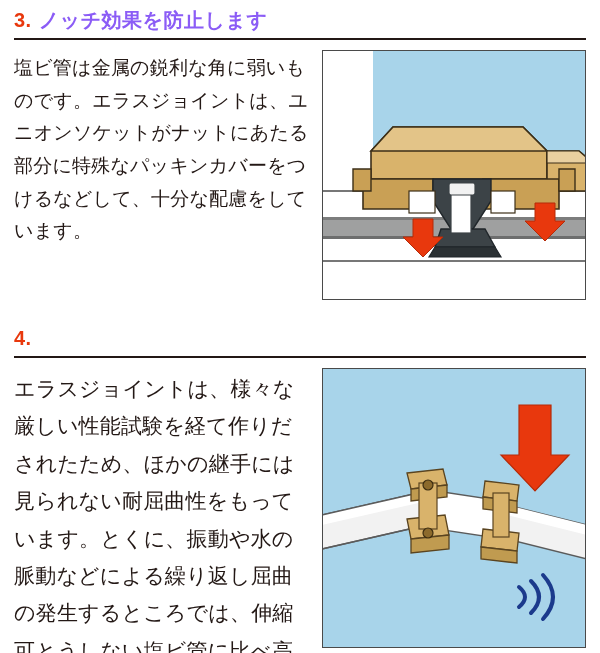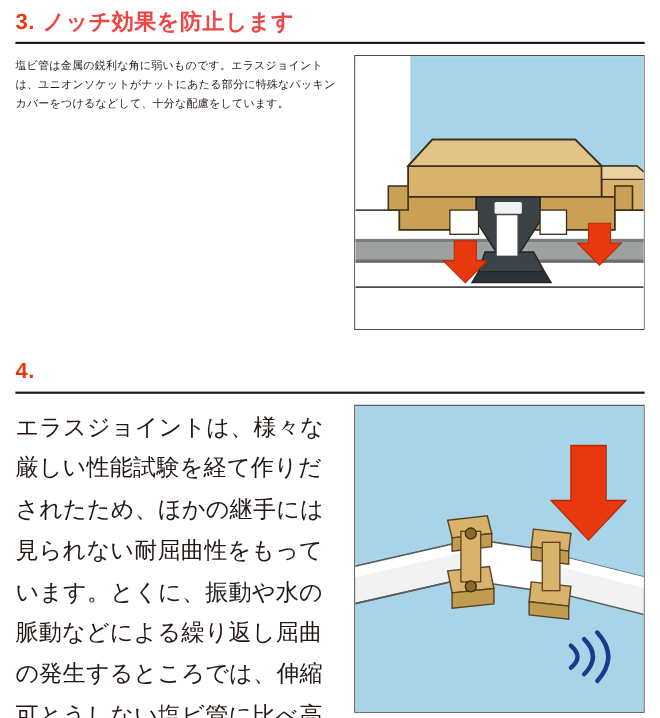--- a/index.html
+++ b/index.html
@@ -33,37 +33,37 @@
     line-height: 1.2;
     padding-top: 8px;
     padding-bottom: 6px;
   }
   .heading .num {
     color: #e8380d;
     margin-right: 7px;
     font-weight: bold;
   }
   .heading .title {
-    color: #ef4444;
+    color: #8b5cf6;
     font-weight: bold;
   }
   .rule {
     height: 2px;
     background: #231815;
     width: 100%;
     margin-bottom: 10px;
   }
   .body-row {
     display: flex;
     align-items: flex-start;
   }
   .text-col {
     width: 300px;
     flex: 0 0 300px;
-    font-size: 10px;
+    font-size: 19px;
     line-height: 1.72;
     letter-spacing: 0.2px;
     color: #231815;
     padding-top: 2px;
   }
   .text-col p {
     margin: 0;
   }
   .fig {
     position: relative;

